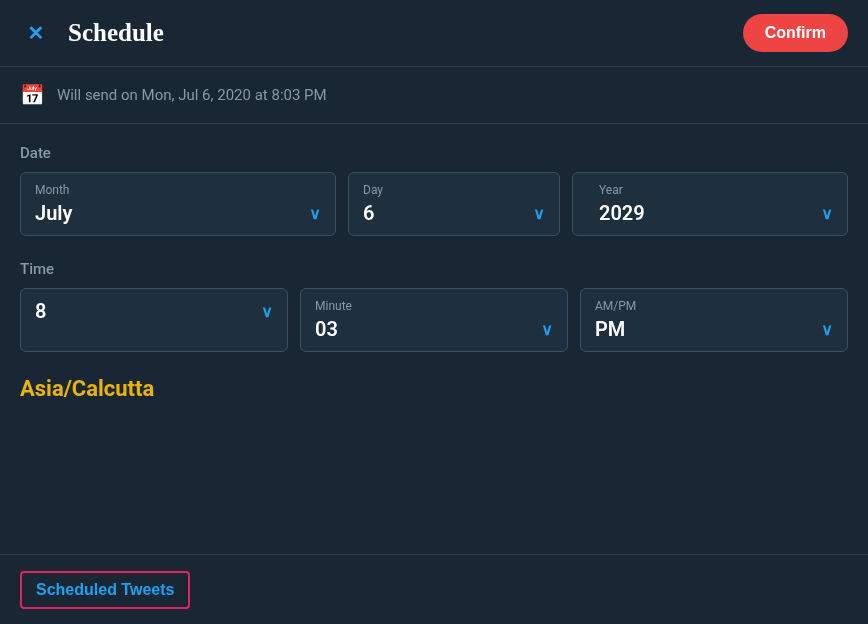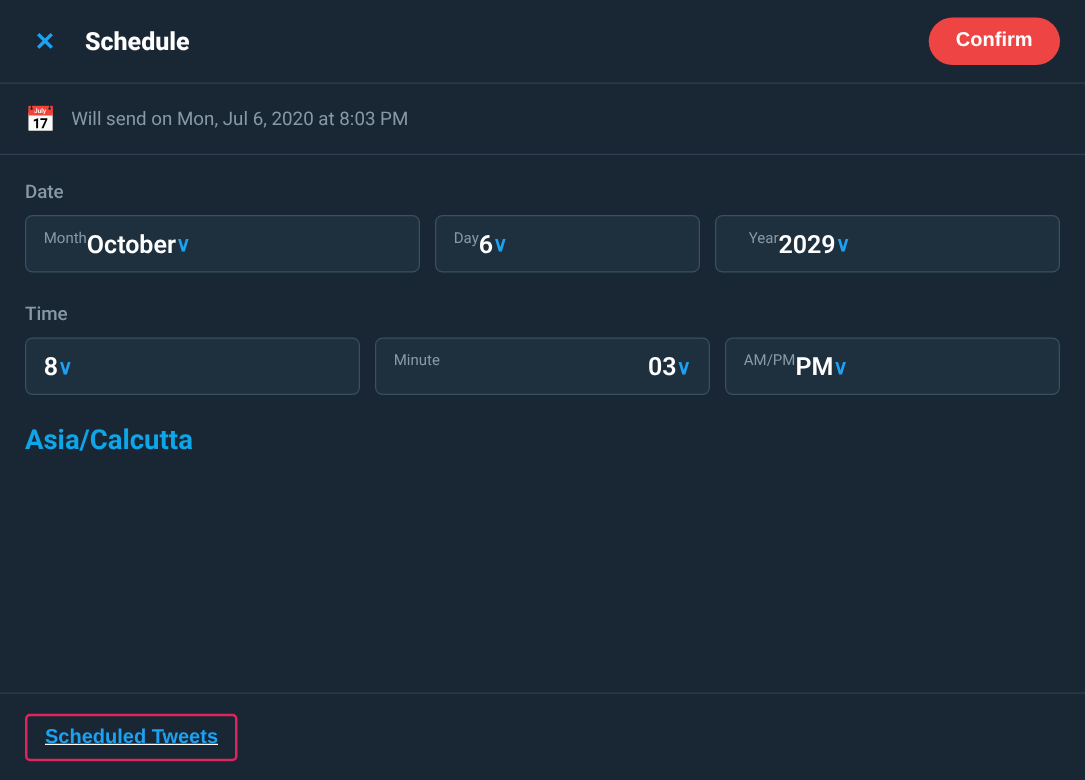--- a/index.html
+++ b/index.html
@@ -32,23 +32,24 @@
       display: flex;
       align-items: center;
       justify-content: center;
       cursor: pointer;
       color: #1da1f2;
       font-size: 20px;
       font-weight: bold;
       border-radius: 50%;
     }
     .header-title {
-      font-size: 20px;
+      font-size: 25px;
       font-weight: 800;
       color: #ffffff;
+      font-family: Liberation Serif, serif;
     }
     .confirm-btn {
       background: #ef4444;
       color: #ffffff;
       border: none;
       border-radius: 24px;
       padding: 10px 22px;
       font-size: 16px;
       font-weight: 700;
       cursor: pointer;
@@ -88,30 +89,30 @@
       gap: 12px;
       margin-bottom: 24px;
     }
     .dropdown-wrap {
       flex: 1;
       background: #1e2f3d;
       border: 1px solid #38505f;
       border-radius: 6px;
       padding: 10px 14px;
       display: flex;
-      flex-direction: row;
+      flex-direction: column;
       cursor: pointer;
       position: relative;
     }
     .dropdown-wrap.month-wrap { flex: 2.2; }
     .dropdown-wrap.day-wrap { flex: 1.4; }
     .dropdown-wrap.year-wrap { flex: 1.8; padding-left: 26px; }
     .dropdown-wrap.hour-wrap { flex: 1.6; }
     .dropdown-wrap.minute-wrap { flex: 1.6; justify-content: space-between; }
-    .dropdown-wrap.ampm-wrap { flex: 1.6; text-align: center; }
+    .dropdown-wrap.ampm-wrap { flex: 1.6; }
 
     .dropdown-label {
       font-size: 12px;
       color: #8899a6;
       margin-bottom: 4px;
     }
     .dropdown-value-row {
       display: flex;
       align-items: center;
       justify-content: space-between;
@@ -127,37 +128,36 @@
       font-weight: bold;
     }
 
     
     .timezone-section {
       margin-top: 0;
     }
     .timezone-value {
       font-size: 22px;
       font-weight: 700;
-      color: #0ea5e9;
+      color: #eab308;
       margin-top: 4px;
     }
 
     
     .bottom-bar {
       position: absolute;
       bottom: 0;
       left: 0;
       right: 0;
       height: 70px;
       background: #192734;
       border-top: 1px solid #2f3e4e;
       display: flex;
       align-items: center;
       padding: 0 20px;
-      text-decoration: underline;
     }
     .scheduled-tweets-btn {
       color: #1da1f2;
       font-size: 16px;
       font-weight: 700;
       cursor: pointer;
       border: 2px solid #e0245e;
       border-radius: 4px;
       padding: 8px 14px;
       background: transparent;
@@ -180,21 +180,21 @@
 </div>
 
 <div class="content">
 
   <div class="section-label">Date</div>
   <div class="dropdowns-row">
 
     <div class="dropdown-wrap month-wrap">
       <span class="dropdown-label">Month</span>
       <div class="dropdown-value-row">
-        <span class="dropdown-value">October</span>
+        <span class="dropdown-value">July</span>
         <span class="chevron-icon">∨</span>
       </div>
     </div>
 
     <div class="dropdown-wrap day-wrap">
       <span class="dropdown-label">Day</span>
       <div class="dropdown-value-row">
         <span class="dropdown-value">6</span>
         <span class="chevron-icon">∨</span>
       </div>

